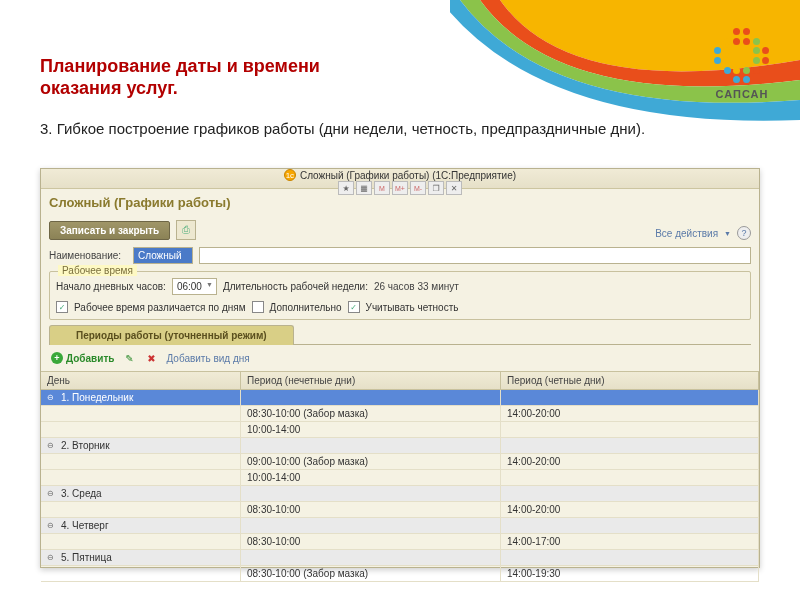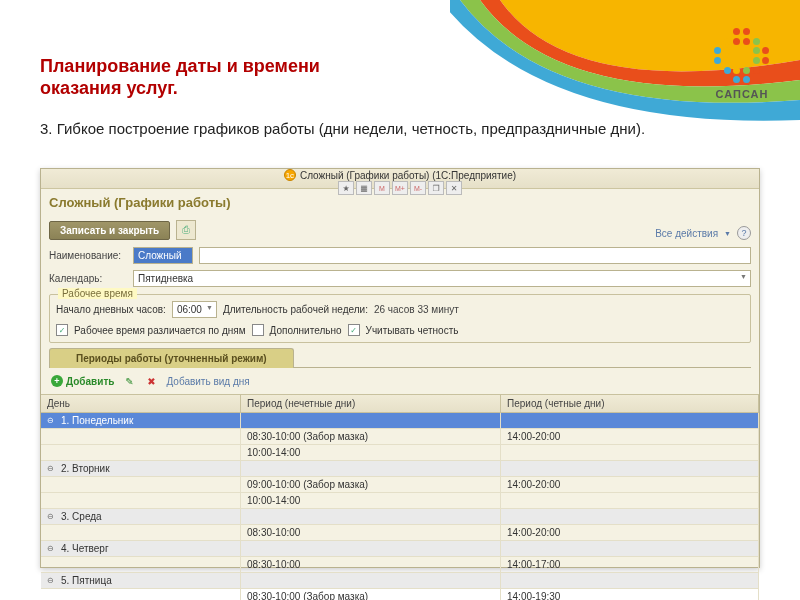--- a/index.html
+++ b/index.html
@@ -139,24 +139,20 @@
       <span style="font-size:7px">▼</span>
       <span class="help-icon">?</span>
     </div>
   </div>
 
   <div class="form-row">
     <span class="form-label">Наименование:</span>
     <div class="input sel" style="width:60px">Сложный</div>
     <div class="input input-wide"></div>
   </div>
-  <div class="form-row">
-    <span class="form-label">Календарь:</span>
-    <div class="input input-wide dd">Пятидневка</div>
-  </div>
 
   <div class="fieldset">
     <div class="fieldset-legend">Рабочее время</div>
     <div class="inline" style="margin-bottom:6px">
       <span>Начало дневных часов:</span>
       <div class="input dd" style="width:45px;padding-right:8px">06:00</div>
       <span>Длительность рабочей недели:</span>
       <span class="readonly">26 часов 33 минут</span>
     </div>
     <div class="inline">

